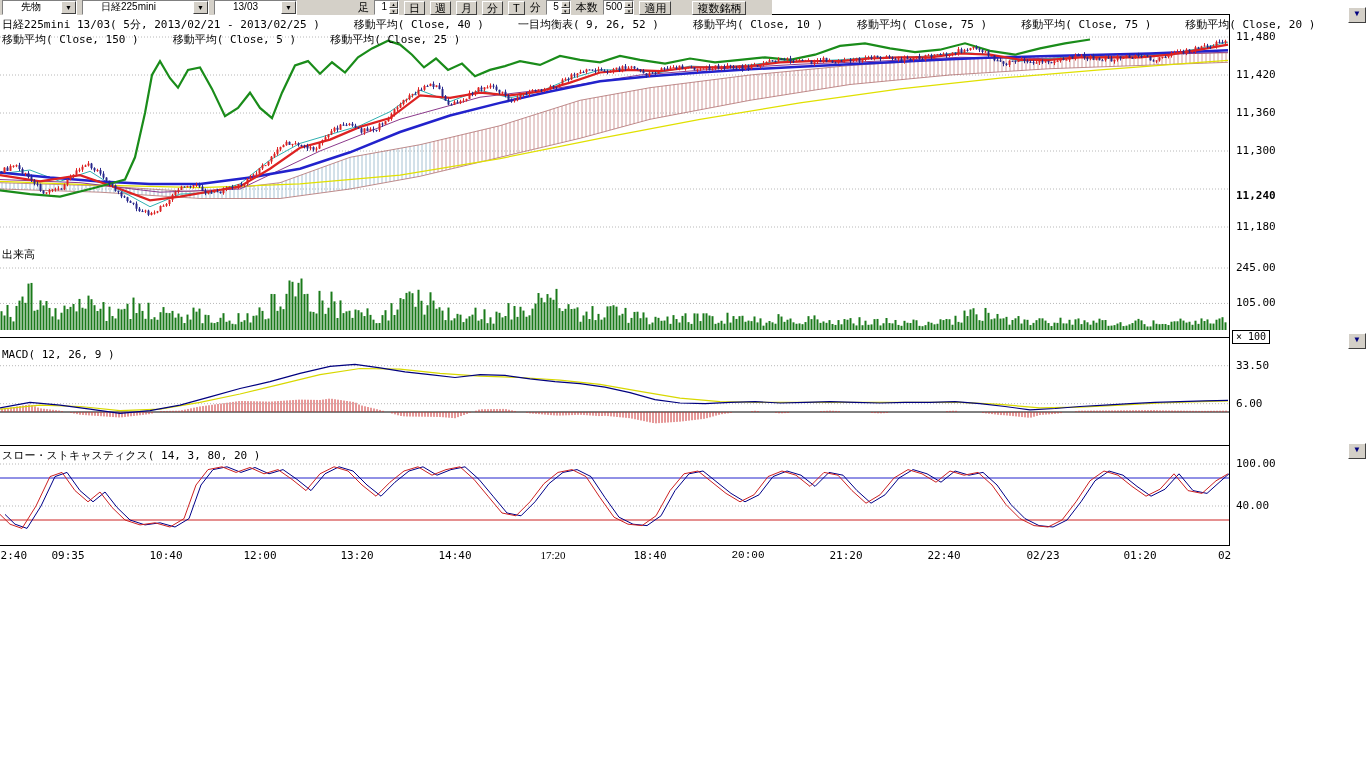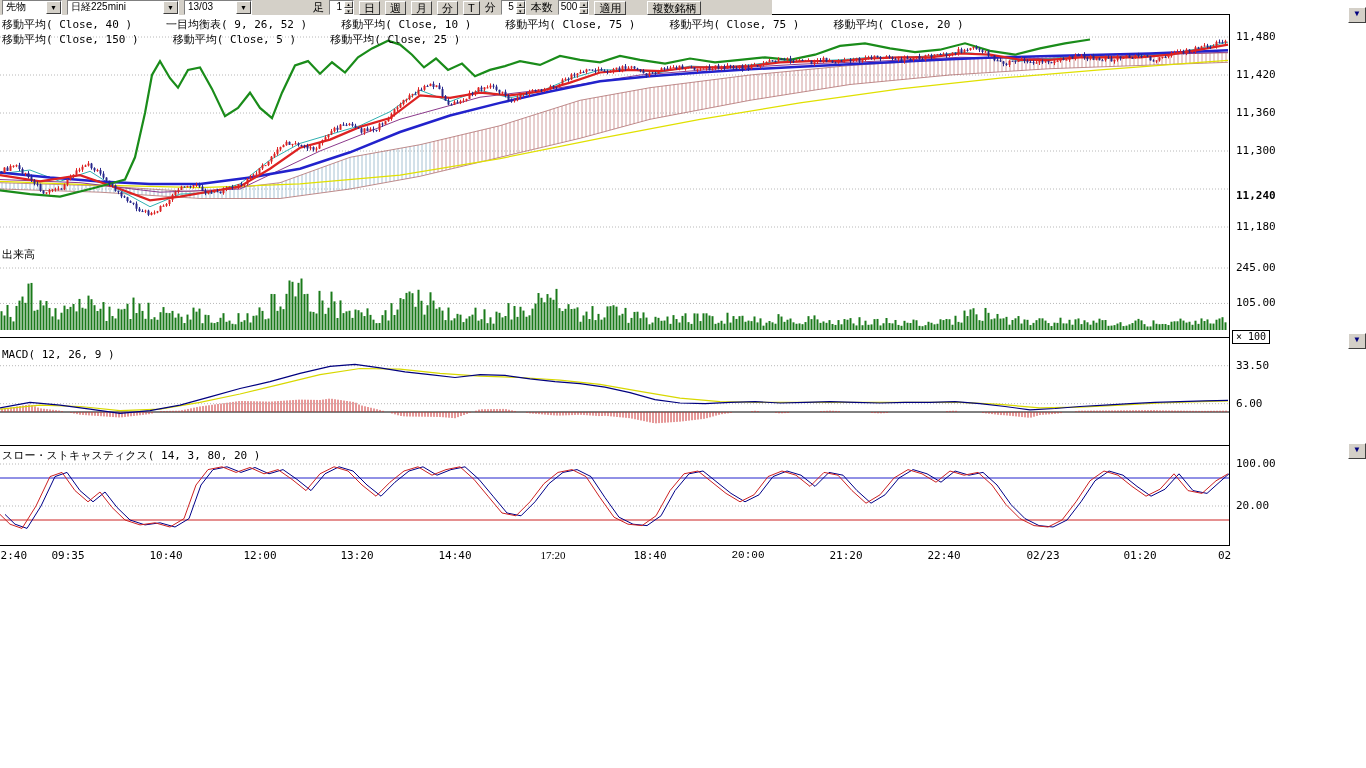--- a/index.html
+++ b/index.html
@@ -8,21 +8,21 @@
     background:#ffffff;
     font-family:"DejaVu Sans Mono", monospace;
   }
   
   .toolbar{
     position:absolute;left:0;top:0;width:770px;height:15px;
     background:#d4d0c8;display:flex;align-items:center;gap:5px;
     padding-left:2px;font-family:"Liberation Sans",sans-serif;font-size:11px;
     z-index:5;white-space:nowrap;
   }
-  .combo{display:flex;height:13px;background:#fff;border:1px solid;border-color:#808080 #fff #fff #808080;}
+  .combo{display:flex;height:13px;background:#fff;border:1px solid;border-color:#808080 #fff #fff #808080;padding-left:15px;}
   .combo-val{padding:0 3px;font-size:10px;line-height:12px;color:#000;}
   .combo-btn{width:13px;background:#d4d0c8;border:1px solid;border-color:#fff #404040 #404040 #fff;
     font-size:7px;line-height:11px;text-align:center;color:#000;}
   .tlabel{font-size:11px;color:#000;}
   .spin{display:flex;height:13px;background:#fff;border:1px solid;border-color:#808080 #fff #fff #808080;}
   .spin-val{padding:0 2px;font-size:10px;line-height:12px;min-width:10px;text-align:right;}
   .spin-btns{width:9px;display:flex;flex-direction:column;}
   .spin-btns span{flex:1;background:#d4d0c8;border:1px solid;border-color:#fff #404040 #404040 #fff;
     font-size:5px;line-height:4px;text-align:center;color:#000;}
   .tbtn{
@@ -1996,20 +1996,21 @@
     <path d="M5.0 514.4 L15.0 524.2 L27.0 528.4 L41.0 506.0 L55.0 476.6 L67.0 472.4 L80.0 490.6 L93.0 501.8 L105.0 492.0 L117.0 507.4 L130.0 520.0 L145.0 524.9 L160.0 522.8 L175.0 527.0 L189.0 518.6 L201.0 485.0 L213.0 469.6 L227.0 466.8 L241.0 472.4 L255.0 467.5 L269.0 473.8 L283.0 469.6 L297.0 479.4 L311.0 490.6 L325.0 473.8 L339.0 466.8 L353.0 471.0 L367.0 485.0 L381.0 496.2 L395.0 482.2 L409.0 471.0 L423.0 466.8 L437.0 475.2 L451.0 469.6 L465.0 466.8 L479.0 479.4 L493.0 496.2 L507.0 513.0 L521.0 515.8 L535.0 501.8 L549.0 483.6 L563.0 472.4 L577.0 469.6 L591.0 476.6 L605.0 497.6 L619.0 517.2 L633.0 524.2 L647.0 525.6 L661.0 515.8 L675.0 490.6 L689.0 473.8 L703.0 471.0 L717.0 482.2 L731.0 493.4 L745.0 501.8 L759.0 494.8 L773.0 476.6 L787.0 471.0 L801.0 475.2 L815.0 486.4 L829.0 472.4 L843.0 475.2 L857.0 490.6 L871.0 503.2 L885.0 494.8 L899.0 478.0 L913.0 469.6 L927.0 473.8 L941.0 482.2 L955.0 471.0 L969.0 475.2 L983.0 472.4 L997.0 485.0 L1011.0 504.6 L1025.0 518.6 L1039.0 525.6 L1053.0 527.0 L1067.0 520.0 L1081.0 501.8 L1095.0 480.8 L1109.0 471.0 L1123.0 475.2 L1137.0 486.4 L1151.0 496.2 L1165.0 489.2 L1179.0 473.8 L1193.0 490.6 L1207.0 493.4 L1221.0 480.8 L1229.0 473.8 " fill="none" stroke="#000088" stroke-width="1"></path>
     <path d="M0.0 514.4 L10.0 524.2 L22.0 528.4 L36.0 506.0 L50.0 476.6 L62.0 472.4 L75.0 490.6 L88.0 501.8 L100.0 492.0 L112.0 507.4 L125.0 520.0 L140.0 524.9 L155.0 522.8 L170.0 527.0 L184.0 518.6 L196.0 485.0 L208.0 469.6 L222.0 466.8 L236.0 472.4 L250.0 467.5 L264.0 473.8 L278.0 469.6 L292.0 479.4 L306.0 490.6 L320.0 473.8 L334.0 466.8 L348.0 471.0 L362.0 485.0 L376.0 496.2 L390.0 482.2 L404.0 471.0 L418.0 466.8 L432.0 475.2 L446.0 469.6 L460.0 466.8 L474.0 479.4 L488.0 496.2 L502.0 513.0 L516.0 515.8 L530.0 501.8 L544.0 483.6 L558.0 472.4 L572.0 469.6 L586.0 476.6 L600.0 497.6 L614.0 517.2 L628.0 524.2 L642.0 525.6 L656.0 515.8 L670.0 490.6 L684.0 473.8 L698.0 471.0 L712.0 482.2 L726.0 493.4 L740.0 501.8 L754.0 494.8 L768.0 476.6 L782.0 471.0 L796.0 475.2 L810.0 486.4 L824.0 472.4 L838.0 475.2 L852.0 490.6 L866.0 503.2 L880.0 494.8 L894.0 478.0 L908.0 469.6 L922.0 473.8 L936.0 482.2 L950.0 471.0 L964.0 475.2 L978.0 472.4 L992.0 485.0 L1006.0 504.6 L1020.0 518.6 L1034.0 525.6 L1048.0 527.0 L1062.0 520.0 L1076.0 501.8 L1090.0 480.8 L1104.0 471.0 L1118.0 475.2 L1132.0 486.4 L1146.0 496.2 L1160.0 489.2 L1174.0 473.8 L1188.0 490.6 L1202.0 493.4 L1216.0 480.8 L1228.0 473.8 " fill="none" stroke="#cc2222" stroke-width="1"></path>
     <line x1="0" y1="14.5" x2="1229" y2="14.5" stroke="#000" stroke-width="1"></line>
     <line x1="0" y1="337.5" x2="1229" y2="337.5" stroke="#000" stroke-width="1"></line>
     <line x1="0" y1="445.5" x2="1229" y2="445.5" stroke="#000" stroke-width="1"></line>
     <line x1="0" y1="545.5" x2="1229" y2="545.5" stroke="#000" stroke-width="1"></line>
     <line x1="1229.5" y1="14" x2="1229.5" y2="546" stroke="#000" stroke-width="1"></line>
   </svg>
 
 <div class="legend-row" style="top:17px">
+  <span>日経225mini 13/03( 5分, 2013/02/21 - 2013/02/25 )</span>
   <span>移動平均( Close, 40 )</span>
   <span>一目均衡表( 9, 26, 52 )</span>
   <span>移動平均( Close, 10 )</span>
   <span>移動平均( Close, 75 )</span>
   <span>移動平均( Close, 75 )</span>
   <span>移動平均( Close, 20 )</span>
 </div>
 <div class="legend-row" style="top:32px">
   <span>移動平均( Close, 150 )</span>
   <span>移動平均( Close, 5 )</span>
@@ -2027,21 +2028,21 @@
     <div class="ytick" style="top: 68px;">11,420</div>
     <div class="ytick" style="top: 106px;">11,360</div>
     <div class="ytick" style="top: 144px;">11,300</div>
     <div class="ytick" style="top: 189px; font-weight: bold;">11,240</div>
     <div class="ytick" style="top: 220px;">11,180</div>
     <div class="ytick" style="top: 261px;">245.00</div>
     <div class="ytick" style="top: 296.429px; text-align: right;">105.00</div>
     <div class="ytick" style="top: 358.709px;">33.50</div>
     <div class="ytick" style="top: 396.709px;">6.00</div>
     <div class="ytick" style="top: 457px;">100.00</div>
-    <div class="ytick" style="top: 499px;">20.00</div>
+    <div class="ytick" style="top: 499px;">40.00</div>
   </div>
 <div id="x-axis">
     <div class="xtick" style="left: -6px;">02:40</div>
     <div class="xtick" style="left: 68px; transform: translateX(-50%);">09:35</div>
     <div class="xtick" style="left: 166px; transform: translateX(-50%);">10:40</div>
     <div class="xtick" style="left: 260px; transform: translateX(-50%);">12:00</div>
     <div class="xtick" style="left: 357px; transform: translateX(-50%);">13:20</div>
     <div class="xtick" style="left: 455px; transform: translateX(-50%);">14:40</div>
     <div class="xtick" style="left: 553px; transform: translateX(-50%); font-family: Liberation Serif, serif;">17:20</div>
     <div class="xtick" style="left: 650px; transform: translateX(-50%);">18:40</div>

